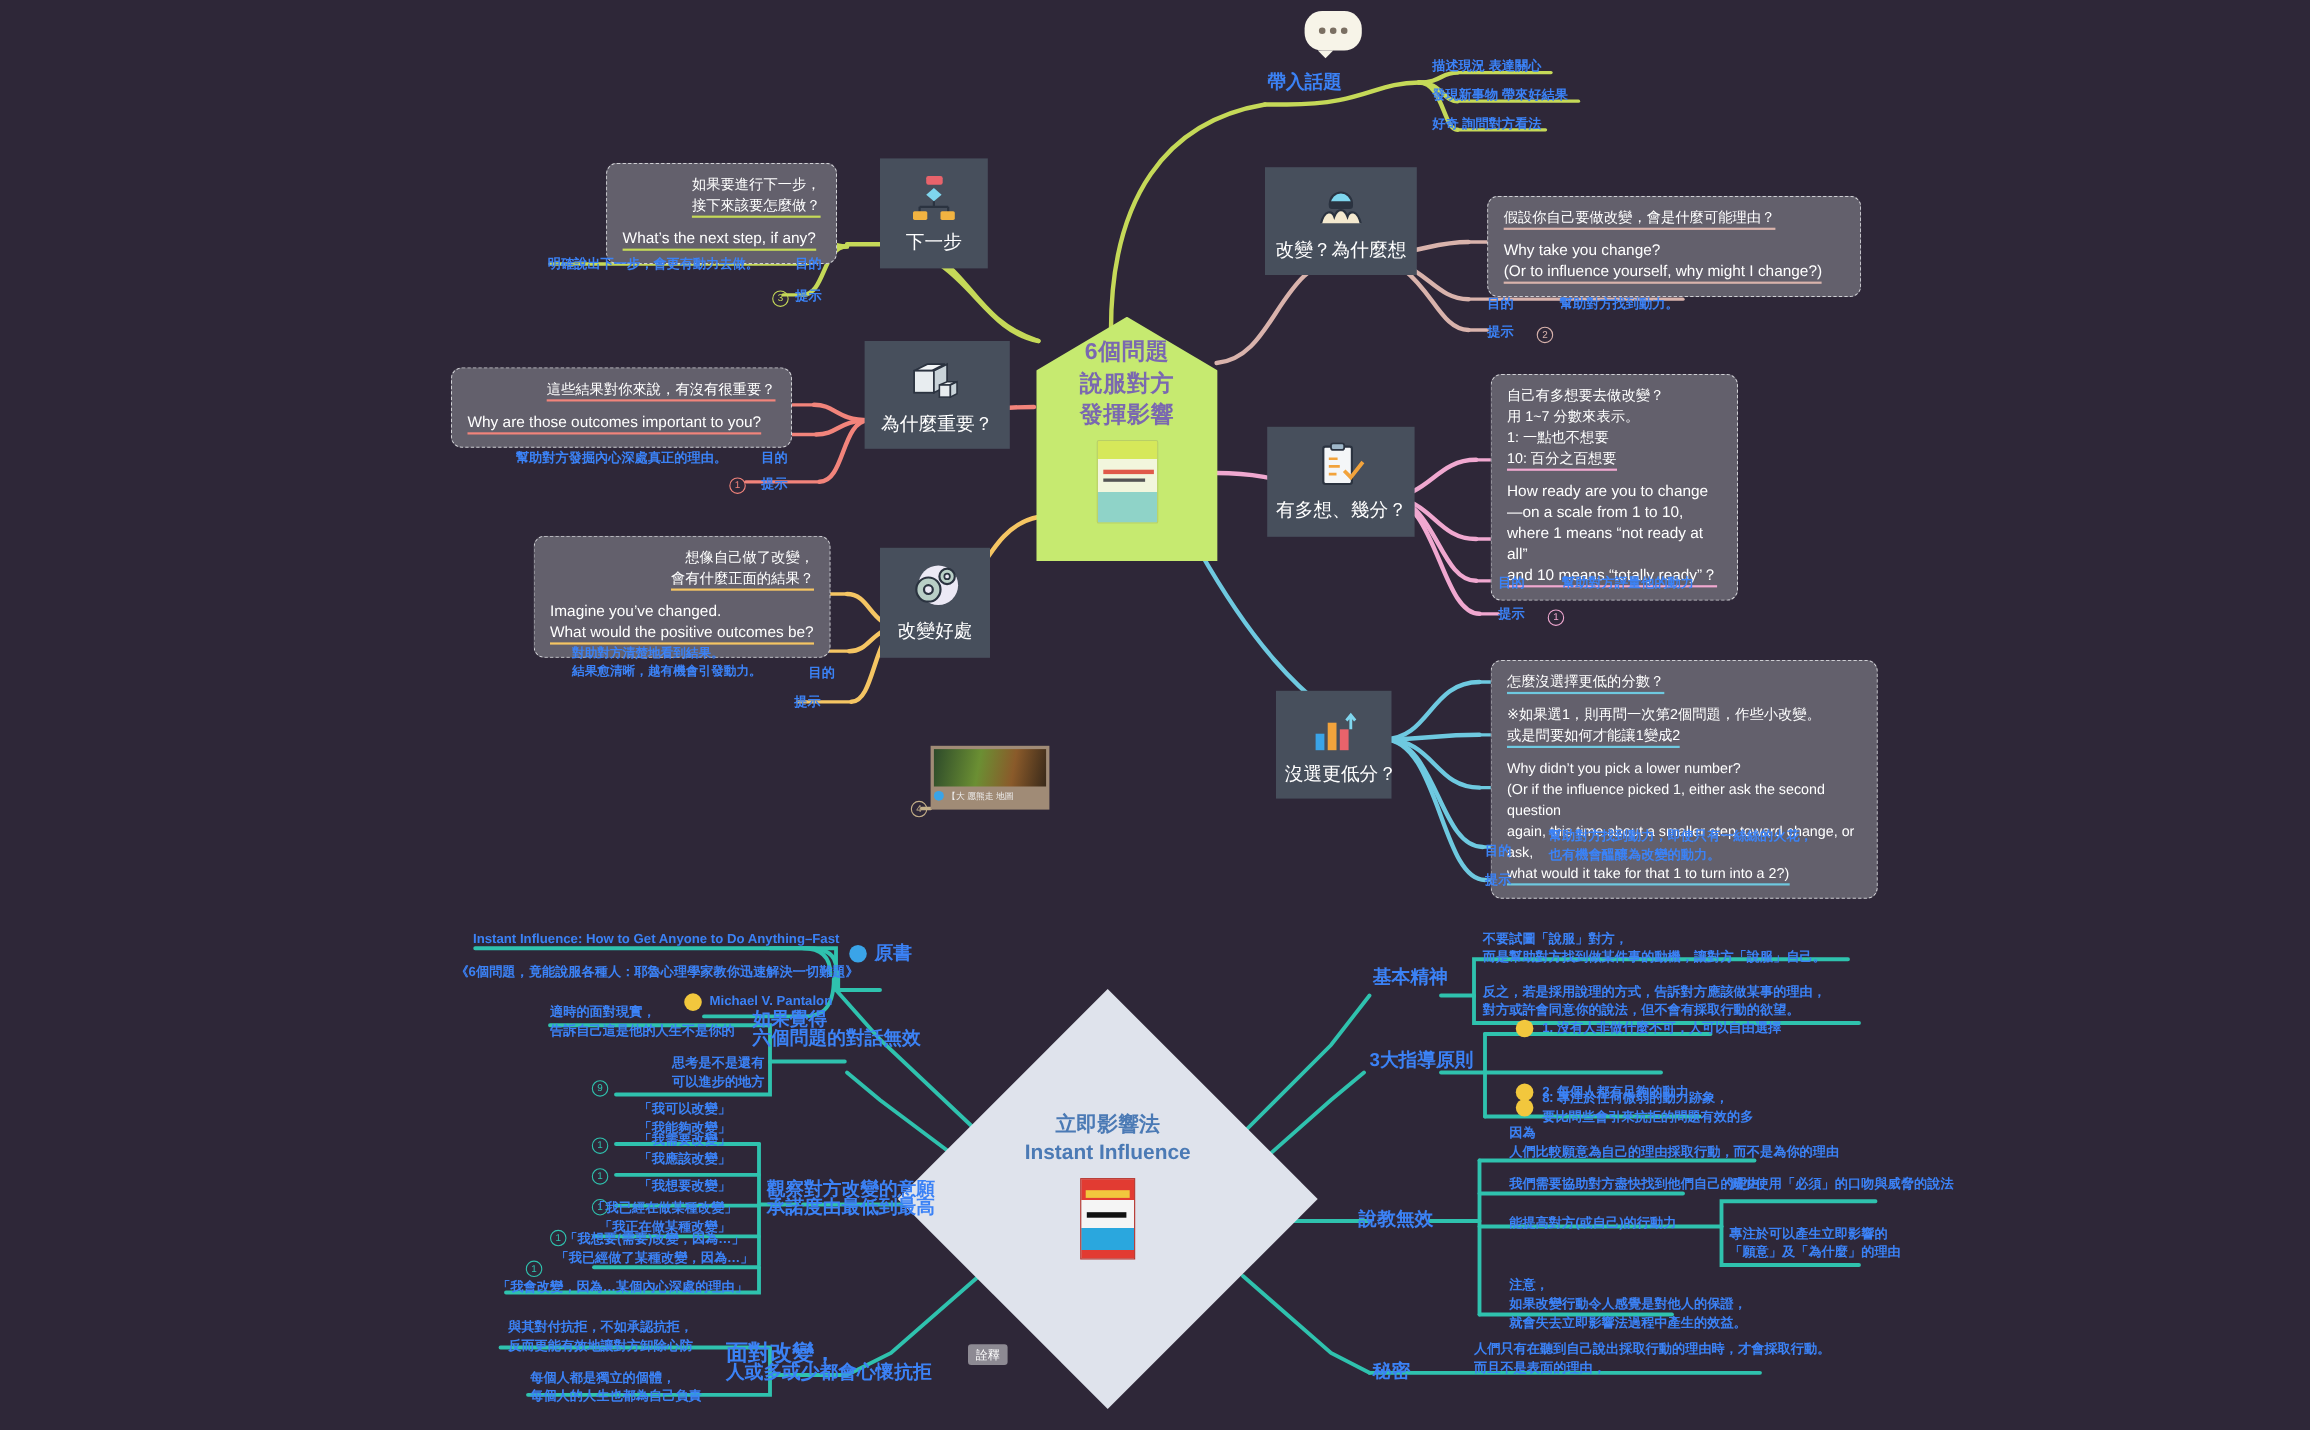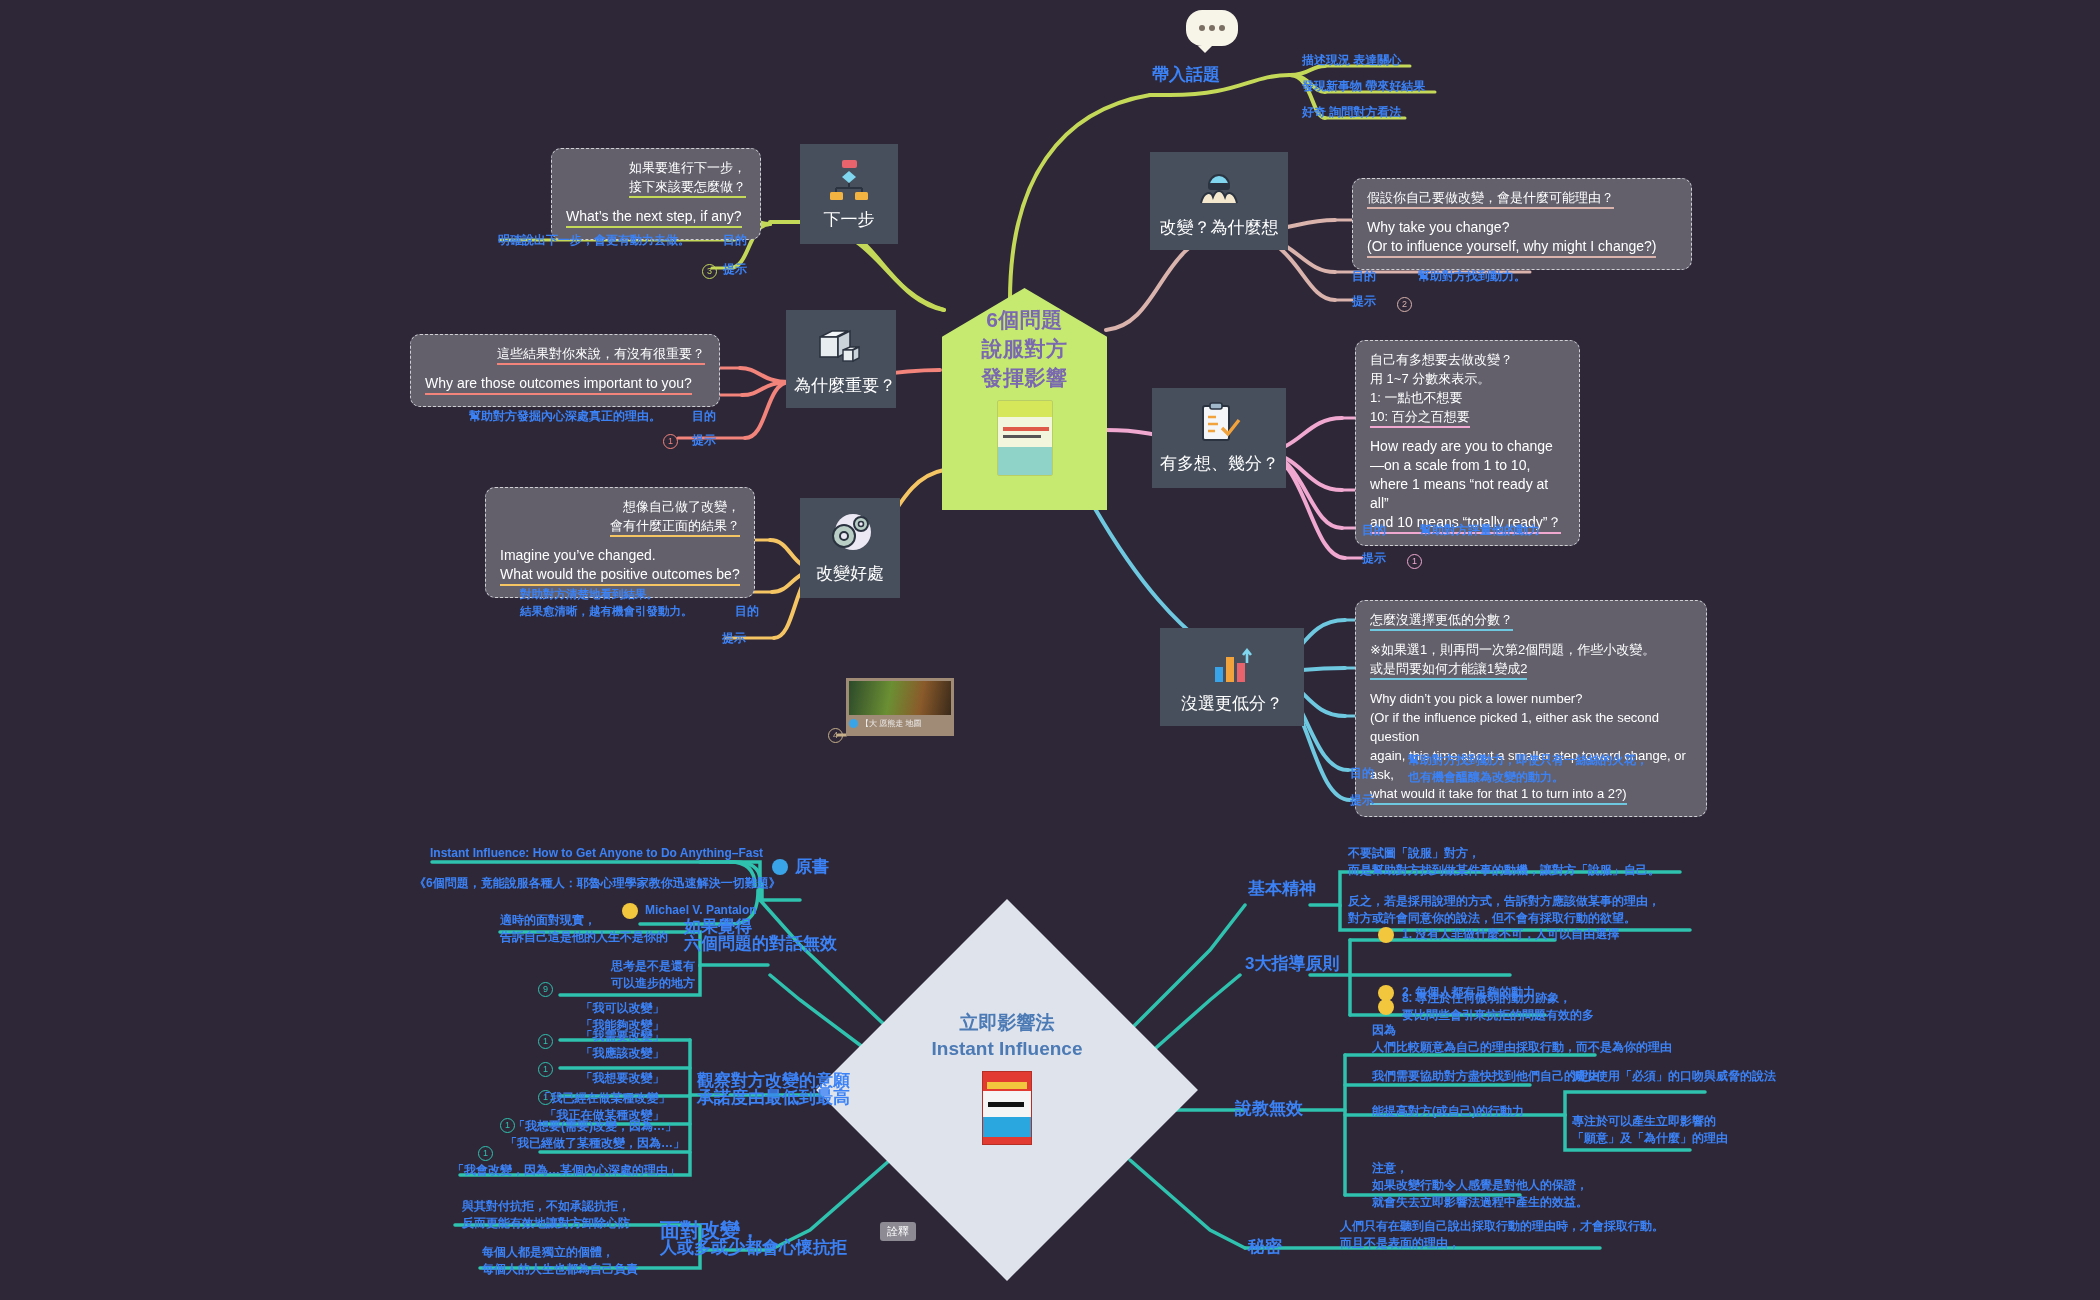--- a/index.html
+++ b/index.html
@@ -271,21 +271,21 @@
   <div class="abs qbox" style="left:551px; top:148px; width:210px;">
     <div class="cn"><span>如果要進行下一步，</span></div>
     <div class="cn"><span class="ul-lime">接下來該要怎麼做？</span></div>
     <div class="en"><span class="ul-lime">What’s the next step, if any?</span></div>
   </div>
   <div class="abs wlab sm" style="left:498px; top:232px;">明確說出下一步，會更有動力去做。</div>
   <div class="abs wlab sm" style="left:723px; top:232px;">目的</div>
   <div class="abs badge" style="left:702px; top:264px;">3</div>
   <div class="abs wlab sm" style="left:723px; top:261px;">提示</div>
 
-  <div class="abs iconcard" style="left:786px; top:310px; width:110px; height:98px;">
+  <div class="abs iconcard" style="left:786px; top:310px; width:132px; height:98px;">
     <div class="glyph">
       <svg width="50" height="42" viewBox="0 0 50 42">
         <path d="M4 12 l12 -6 16 0 -12 6z" fill="#f2f5f7" stroke="#2b3340" stroke-width="1.6"></path>
         <rect x="4" y="12" width="18" height="20" fill="#e8edf0" stroke="#2b3340" stroke-width="1.6"></rect>
         <path d="M22 12 l12 -6 0 20 -12 6z" fill="#c9d3d9" stroke="#2b3340" stroke-width="1.6"></path>
         <path d="M27 25 l7 -3 9 0 -7 3z" fill="#f2f5f7" stroke="#2b3340" stroke-width="1.4"></path>
         <rect x="27" y="25" width="10" height="11" fill="#e8edf0" stroke="#2b3340" stroke-width="1.4"></rect>
         <path d="M37 25 l6 -3 0 11 -6 3z" fill="#c9d3d9" stroke="#2b3340" stroke-width="1.4"></path>
       </svg>
     </div>
@@ -362,21 +362,21 @@
     <div class="en"><span>How ready are you to change</span></div>
     <div class="en" style="margin-top:0;"><span>—on a scale from 1 to 10,</span></div>
     <div class="en" style="margin-top:0;"><span>where 1 means “not ready at all”</span></div>
     <div class="en" style="margin-top:0;"><span class="ul-pink">and 10 means “totally ready”？</span></div>
   </div>
   <div class="abs wlab sm" style="left:1362px; top:522px;">目的</div>
   <div class="abs wlab sm" style="left:1420px; top:522px;">幫助對方評量他的動力</div>
   <div class="abs wlab sm" style="left:1362px; top:550px;">提示</div>
   <div class="abs badge pink" style="left:1407px; top:554px;">1</div>
 
-  <div class="abs iconcard" style="left:1160px; top:628px; width:144px; height:98px;">
+  <div class="abs iconcard" style="left:1160px; top:628px; width:105px; height:98px;">
     <div class="glyph">
       <svg width="46" height="42" viewBox="0 0 46 42">
         <rect x="6" y="24" width="8" height="15" fill="#3aa4e8"></rect>
         <rect x="17" y="14" width="8" height="25" fill="#f2a33c"></rect>
         <rect x="28" y="20" width="8" height="19" fill="#e8636b"></rect>
         <path d="M38 20 v-12 M34 12 l4 -5 4 5" stroke="#7fd6ee" stroke-width="2.6" fill="none"></path>
       </svg>
     </div>
     <div class="cap">沒選更低分？</div>
   </div>

